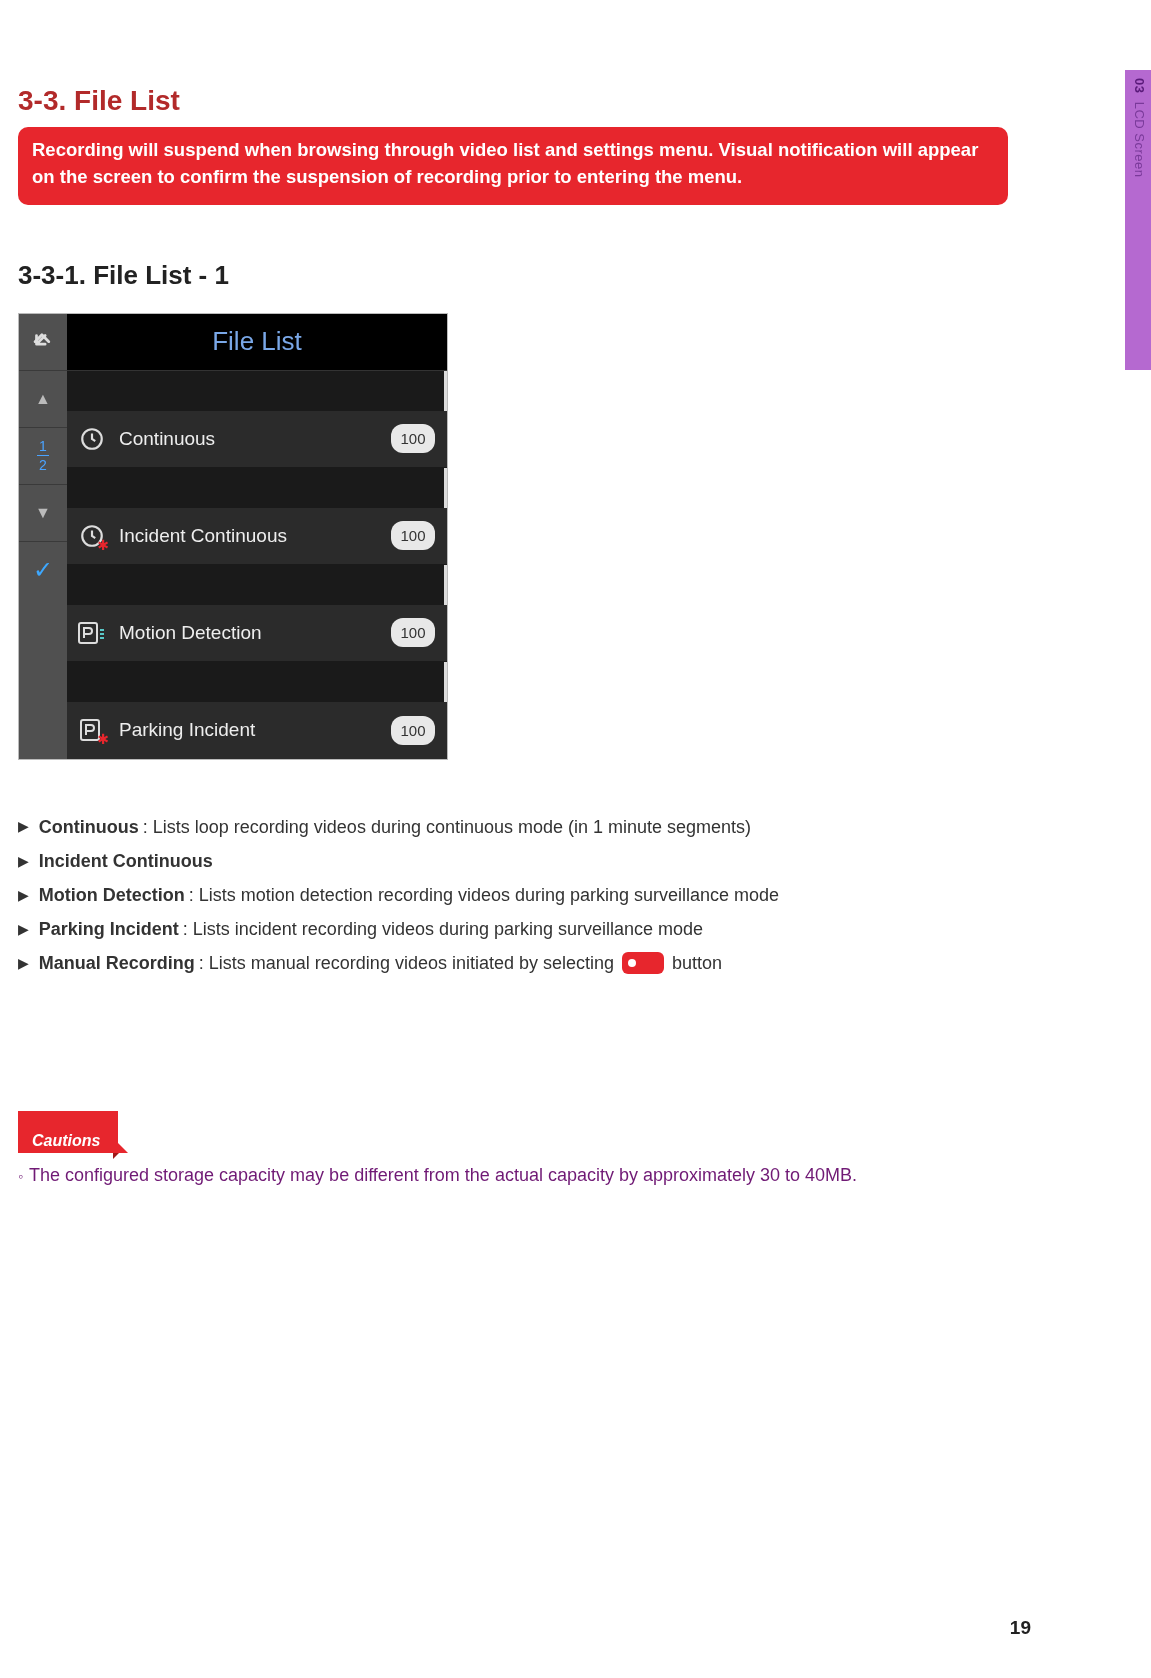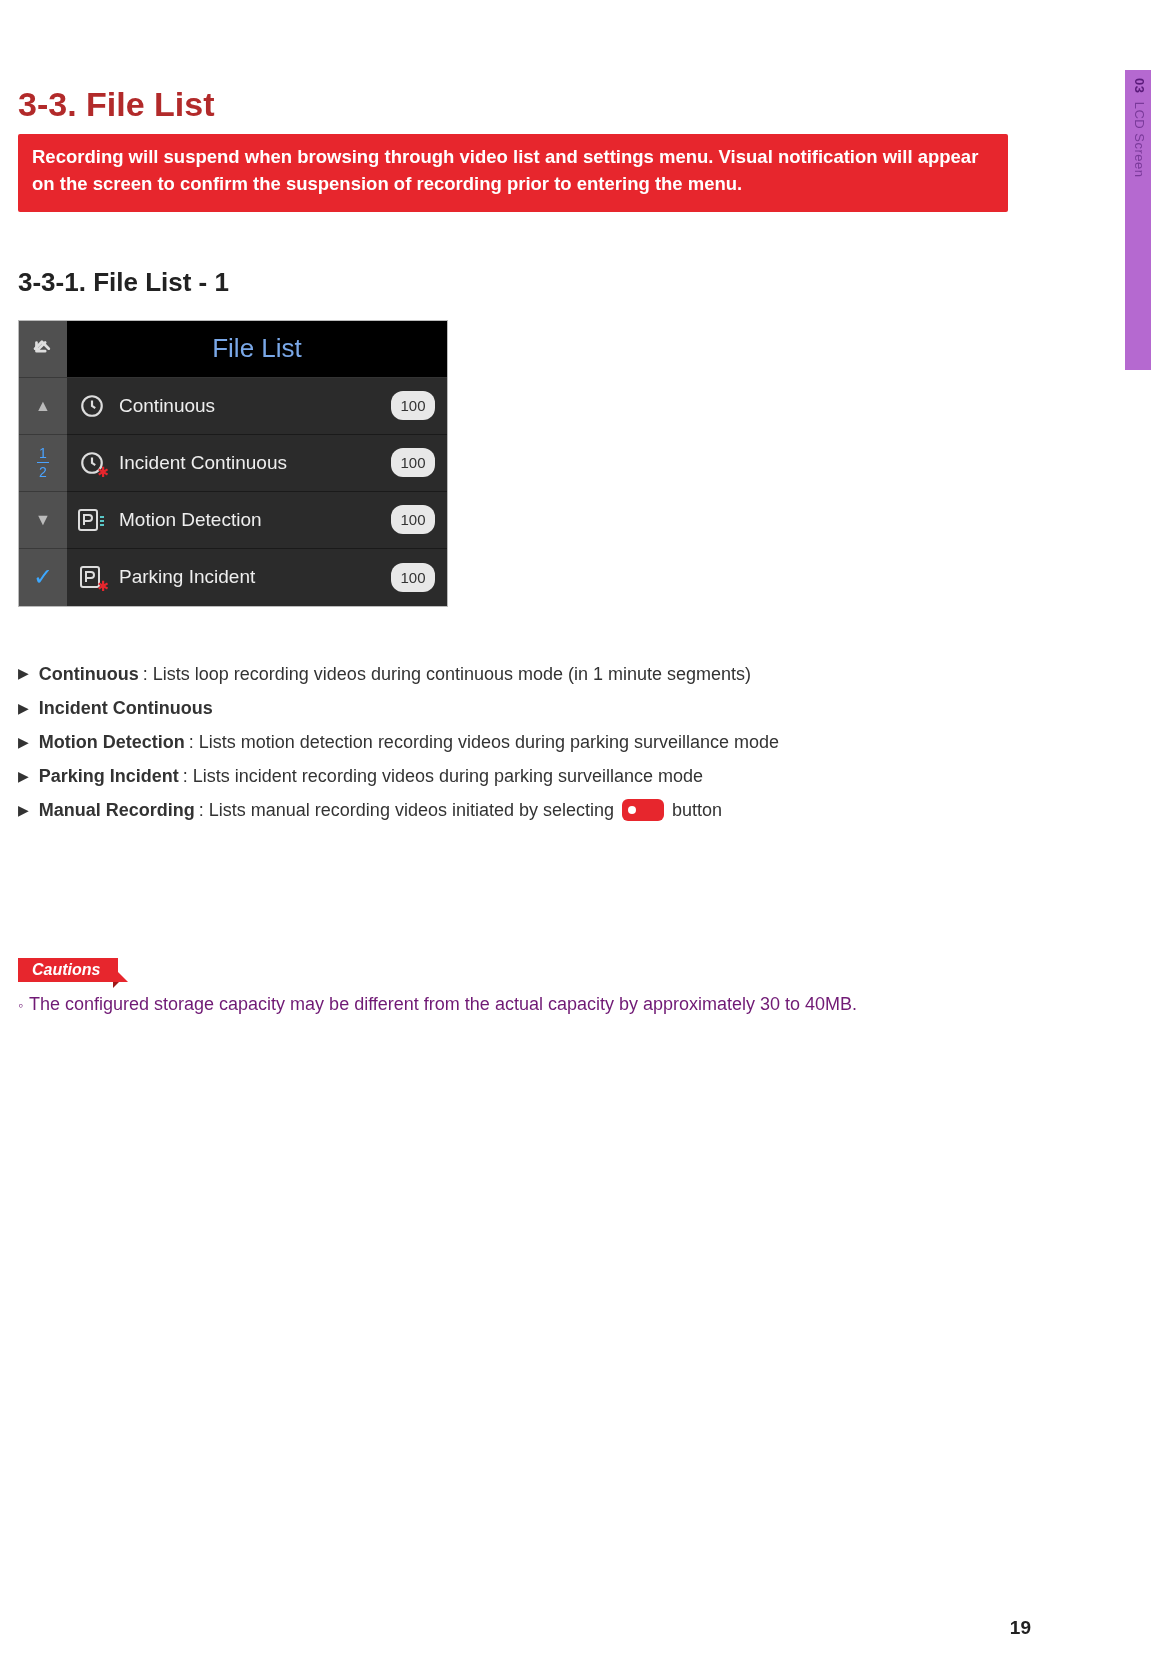--- a/index.html
+++ b/index.html
@@ -24,33 +24,33 @@
     right: 4px;
     top: 78px;
     writing-mode: vertical-rl;
     font-size: 13px;
     color: #7a3a9a;
     letter-spacing: 0.5px;
   }
   .side-tab-inner .num { font-weight: bold; color: #5a1a7a; }
   .content { padding: 85px 120px 0 18px; }
   h1.section-title {
-    font-size: 34px;
+    font-size: 28px;
     font-weight: 700;
     color: #b22a2a;
     margin-bottom: 10px;
   }
   .warning-box {
     background: #e7262d;
     color: #fff;
     font-weight: 600;
     font-size: 18.5px;
     line-height: 1.45;
     padding: 10px 16px 14px 14px;
-    border-radius: 2px;
+    border-radius: 10px;
     max-width: 990px;
   }
   h2.subsection {
     font-size: 26px;
     font-weight: 700;
     color: #222;
     margin-top: 55px;
     margin-bottom: 22px;
   }
   
@@ -79,21 +79,21 @@
   .dl-up, .dl-down { color: #bbb; font-size: 16px; }
   .dl-frac {
     font-size: 14px;
     color: #4aa3ff;
     line-height: 1;
     text-align: center;
     flex-direction: column;
   }
   .dl-frac .line { width: 12px; height: 1px; background: #4aa3ff; margin: 2px 0; }
   .dl-check { color: #3da8ff; font-size: 24px; border-bottom: none; }
-  .device-right { flex: 1; display: flex; flex-direction: column; }
+  .device-right { flex: 1; display: flex; flex-direction: column; gap: 40px; }
   .dr-title {
     height: 57px;
     background: #000;
     color: #7aa8e8;
     font-size: 26px;
     display: flex;
     align-items: center;
     justify-content: center;
     border-bottom: 1px solid #333;
   }
@@ -149,21 +149,21 @@
   }
   
   .cautions-area { margin-top: 130px; }
   .cautions-tag {
     display: inline-block;
     background: #e7262d;
     color: #fff;
     font-style: italic;
     font-weight: 600;
     font-size: 16px;
-    padding: 3px 18px 3px 14px;
+    padding: 21px 18px 3px 14px;
     position: relative;
   }
   .cautions-tag::after {
     content: "";
     position: absolute;
     right: -10px; bottom: 0;
     border-left: 10px solid #e7262d;
     border-top: 10px solid transparent;
     width: 0; height: 0;
     transform: translateY(0);

